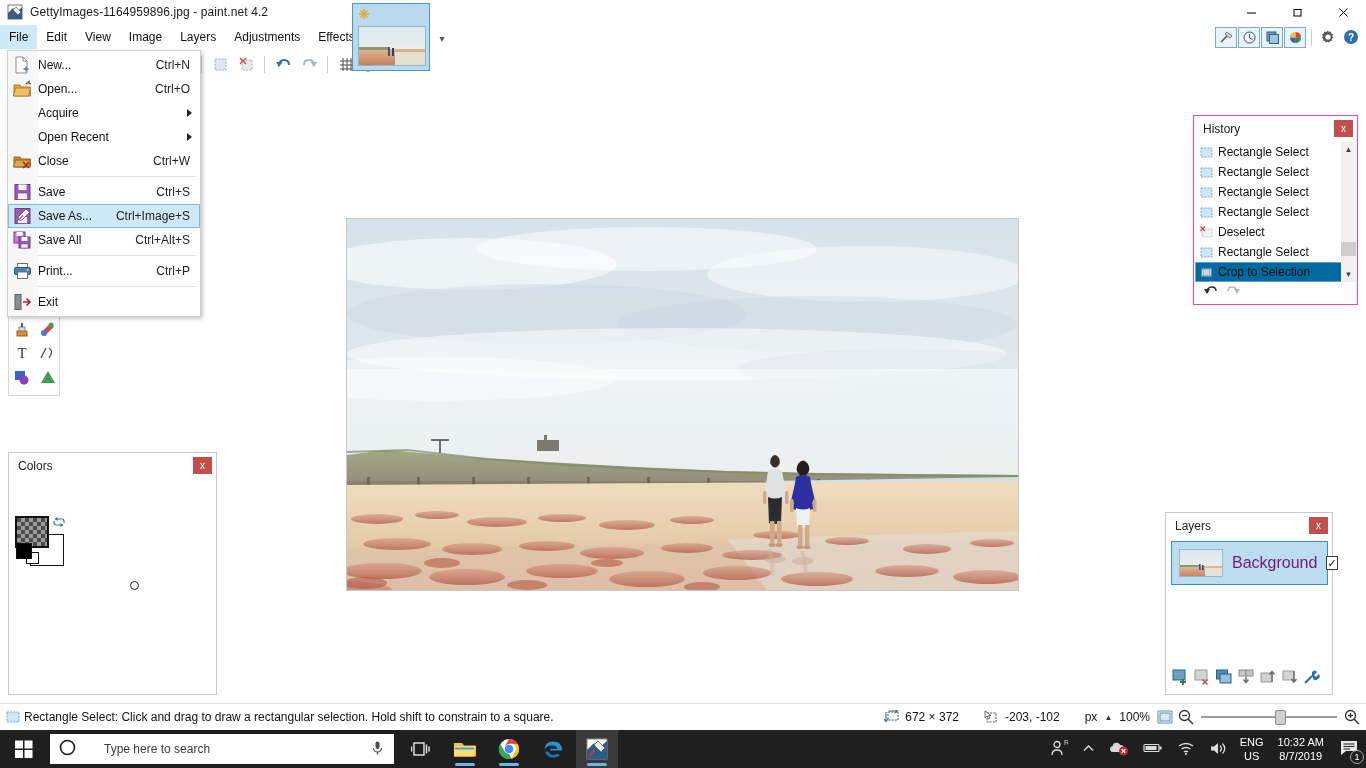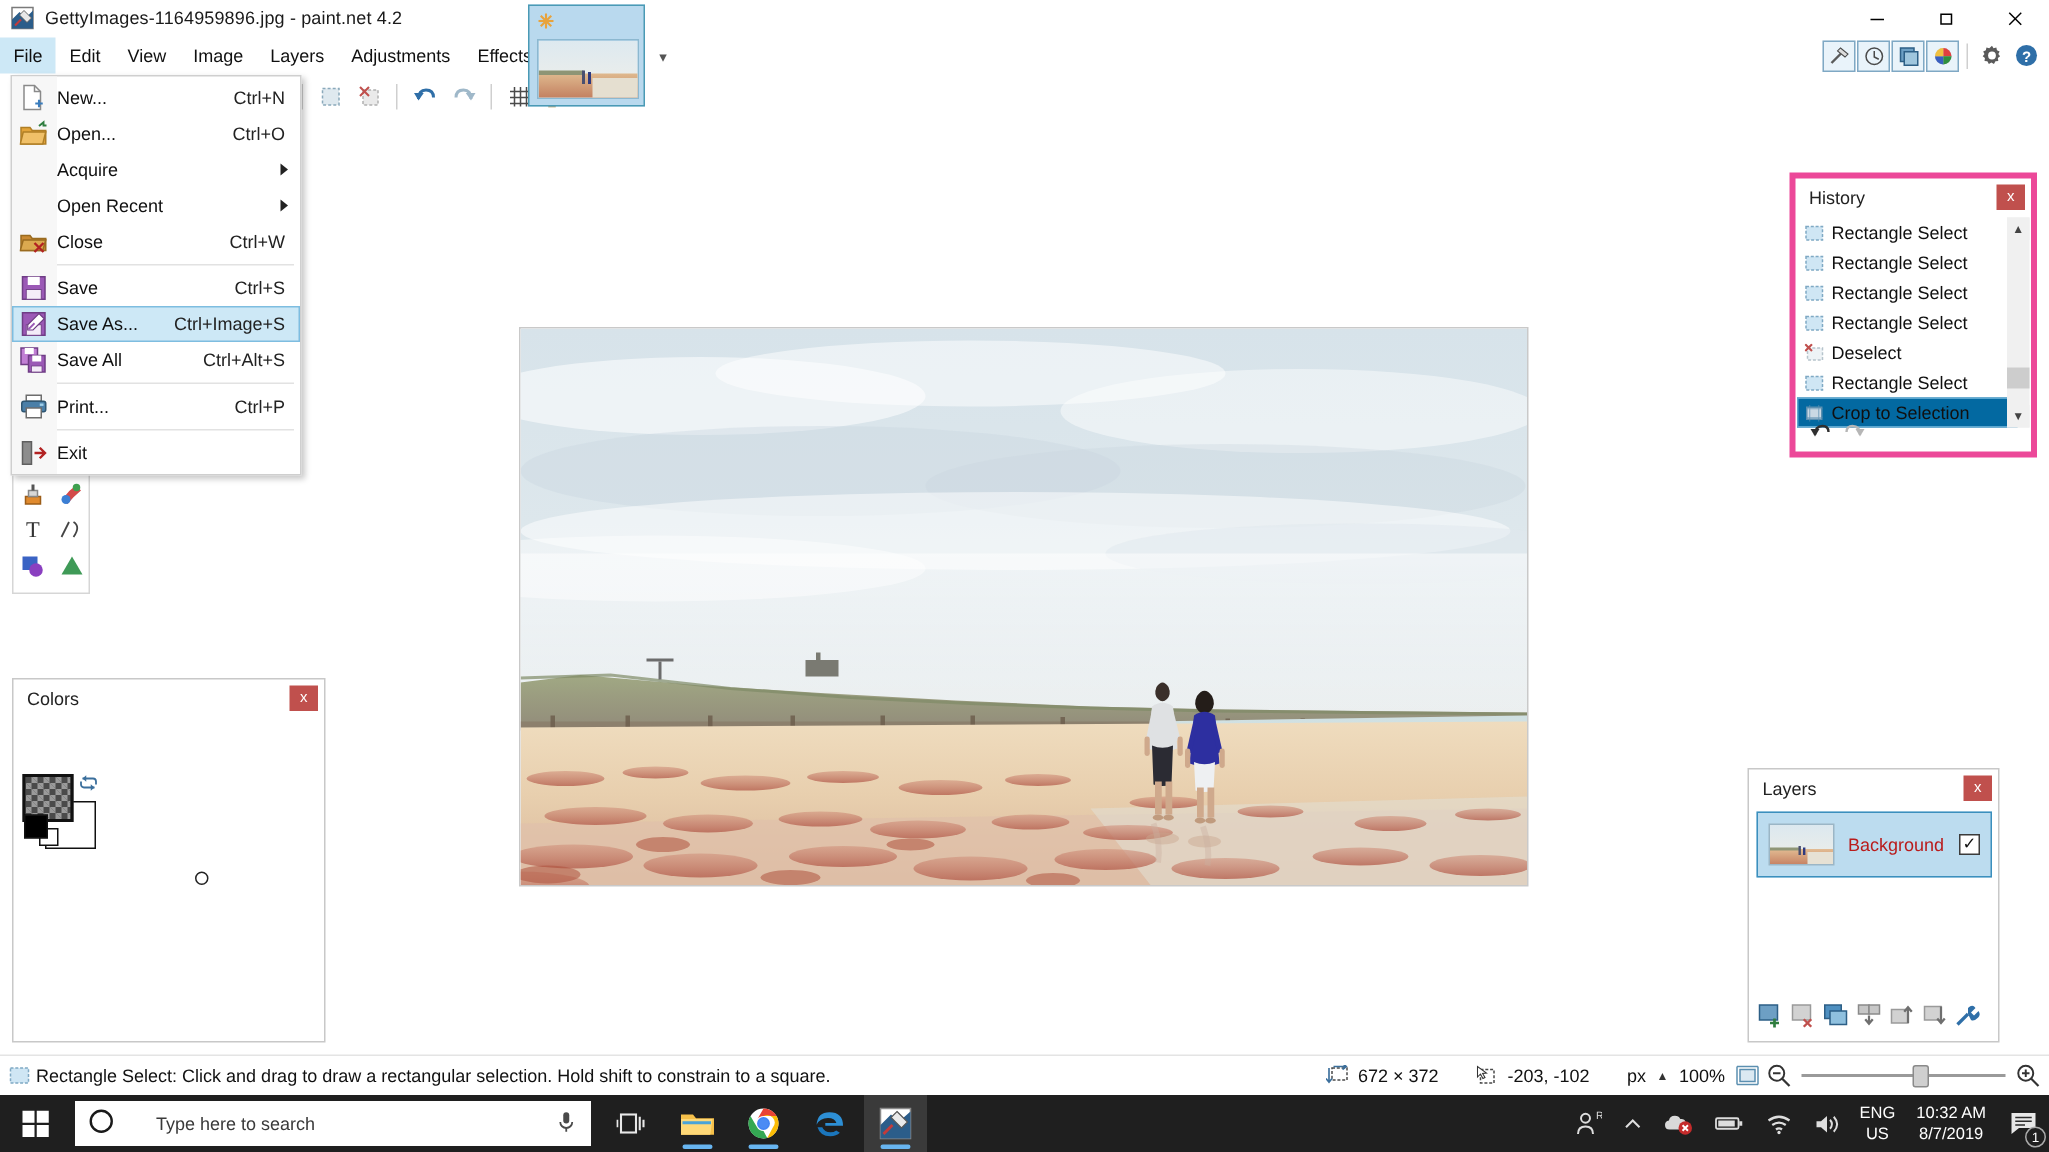--- a/index.html
+++ b/index.html
@@ -166,21 +166,21 @@
     background-size: 8px 8px; background-position: 0 0, 4px 4px; background-color: #3a3a3a;
   }
   .pal-mini2 { width: 20px; height: 18px; border: 1px solid #999; display: grid; grid-template-columns: 1fr 1fr; grid-template-rows: 1fr 1fr; }
   .palette-strip { position: absolute; left: 17px; top: 669px; width: 191px; height: 24px; display: flex; flex-direction: column; }
   .palette-strip .prow { display: flex; height: 12px; }
   .palette-strip .prow i { display: block; flex: 1; }
 
   
   .history-panel {
     position: absolute; left: 1193px; top: 115px; width: 165px; height: 190px;
-    background: #fff; border: 4px solid #ec4899; z-index: 30;
+    background: #fff; border: 1px solid #ec4899; z-index: 30;
   }
   .hist-list { position: absolute; left: 1px; top: 26px; width: 147px; }
   .hist-row {
     height: 20px; display: flex; align-items: center; gap: 5px;
     padding-left: 5px; font-size: 12px; color: #101010;
   }
   .hist-row.sel { background: #0369a1; outline: 1px solid #5ba7d0; outline-offset: -1px; text-align: right; }
   .hist-ico { width: 13px; height: 13px; flex: none; position: relative; }
   .hist-scroll {
     position: absolute; right: 1px; top: 26px; width: 15px; height: 140px;
@@ -194,21 +194,21 @@
   .layers-panel {
     position: absolute; left: 1165px; top: 512px; width: 168px; height: 183px;
     background: #fff; border: 1px solid #c8c8c8; z-index: 30;
   }
   .layer-row {
     position: absolute; left: 5px; top: 28px; width: 157px; height: 44px;
     background: #bcdcef; border: 1px solid #3b8fbd;
     display: flex; align-items: center; gap: 9px; padding: 0 7px;
   }
   .layer-thumb { width: 44px; height: 28px; border: 1px solid #9bb6c6; overflow: hidden; flex: none; }
-  .layer-name { flex: 1; font-size: 12px; color: #b91c1c; }
+  .layer-name { flex: 1; font-size: 16px; color: #701a75; }
   .layer-check {
     width: 14px; height: 14px; border: 1px solid #3b3b3b; background: #fff;
     display: flex; align-items: center; justify-content: center; font-size: 11px; color: #111; line-height: 1;
   }
   .layers-foot { position: absolute; left: 5px; bottom: 5px; display: flex; align-items: center; gap: 4px; }
 
   
   .canvas-area {
     position: absolute; left: 0; top: 104px; width: 1366px; height: 598px;
     background: #ffffff;
@@ -240,21 +240,21 @@
   .search-box {
     width: 344px; height: 30px; background: #ffffff; margin-left: 2px;
     display: flex; align-items: center; gap: 8px; padding: 0 9px;
     font-size: 12px; color: #3a3a3a;
   }
   .search-box .sbtext { flex: 1; margin-left: 20px; }
   .tb-icons { display: flex; align-items: center; gap: 2px; margin-left: 6px; }
   .tb-icon { width: 42px; height: 38px; display: flex; align-items: center; justify-content: center; position: relative; }
   .tb-icon.active { background: #3a3a3a; }
   .tb-icon .underline { position: absolute; bottom: 2px; left: 11px; width: 20px; height: 3px; background: #68b5f0; border-radius: 2px; }
-  .tray { position: absolute; right: 0; display: flex; align-items: center; height: 40px; color: #fff; }
+  .tray { position: absolute; right: 0; display: flex; height: 40px; color: #fff; }
   .tray-item { padding: 0 7px; display: flex; align-items: center; justify-content: center; height: 38px; }
   .clock { display: flex; flex-direction: column; align-items: center; justify-content: center; font-size: 11px; line-height: 14px; padding: 0 8px; color: #fff; }
   .lang { display: flex; flex-direction: column; align-items: center; justify-content: center; font-size: 11px; line-height: 14px; padding: 0 6px; color: #fff; }
 </style>
 </head>
 <body>
 
 <div id="app">
 
   <div class="titlebar">

